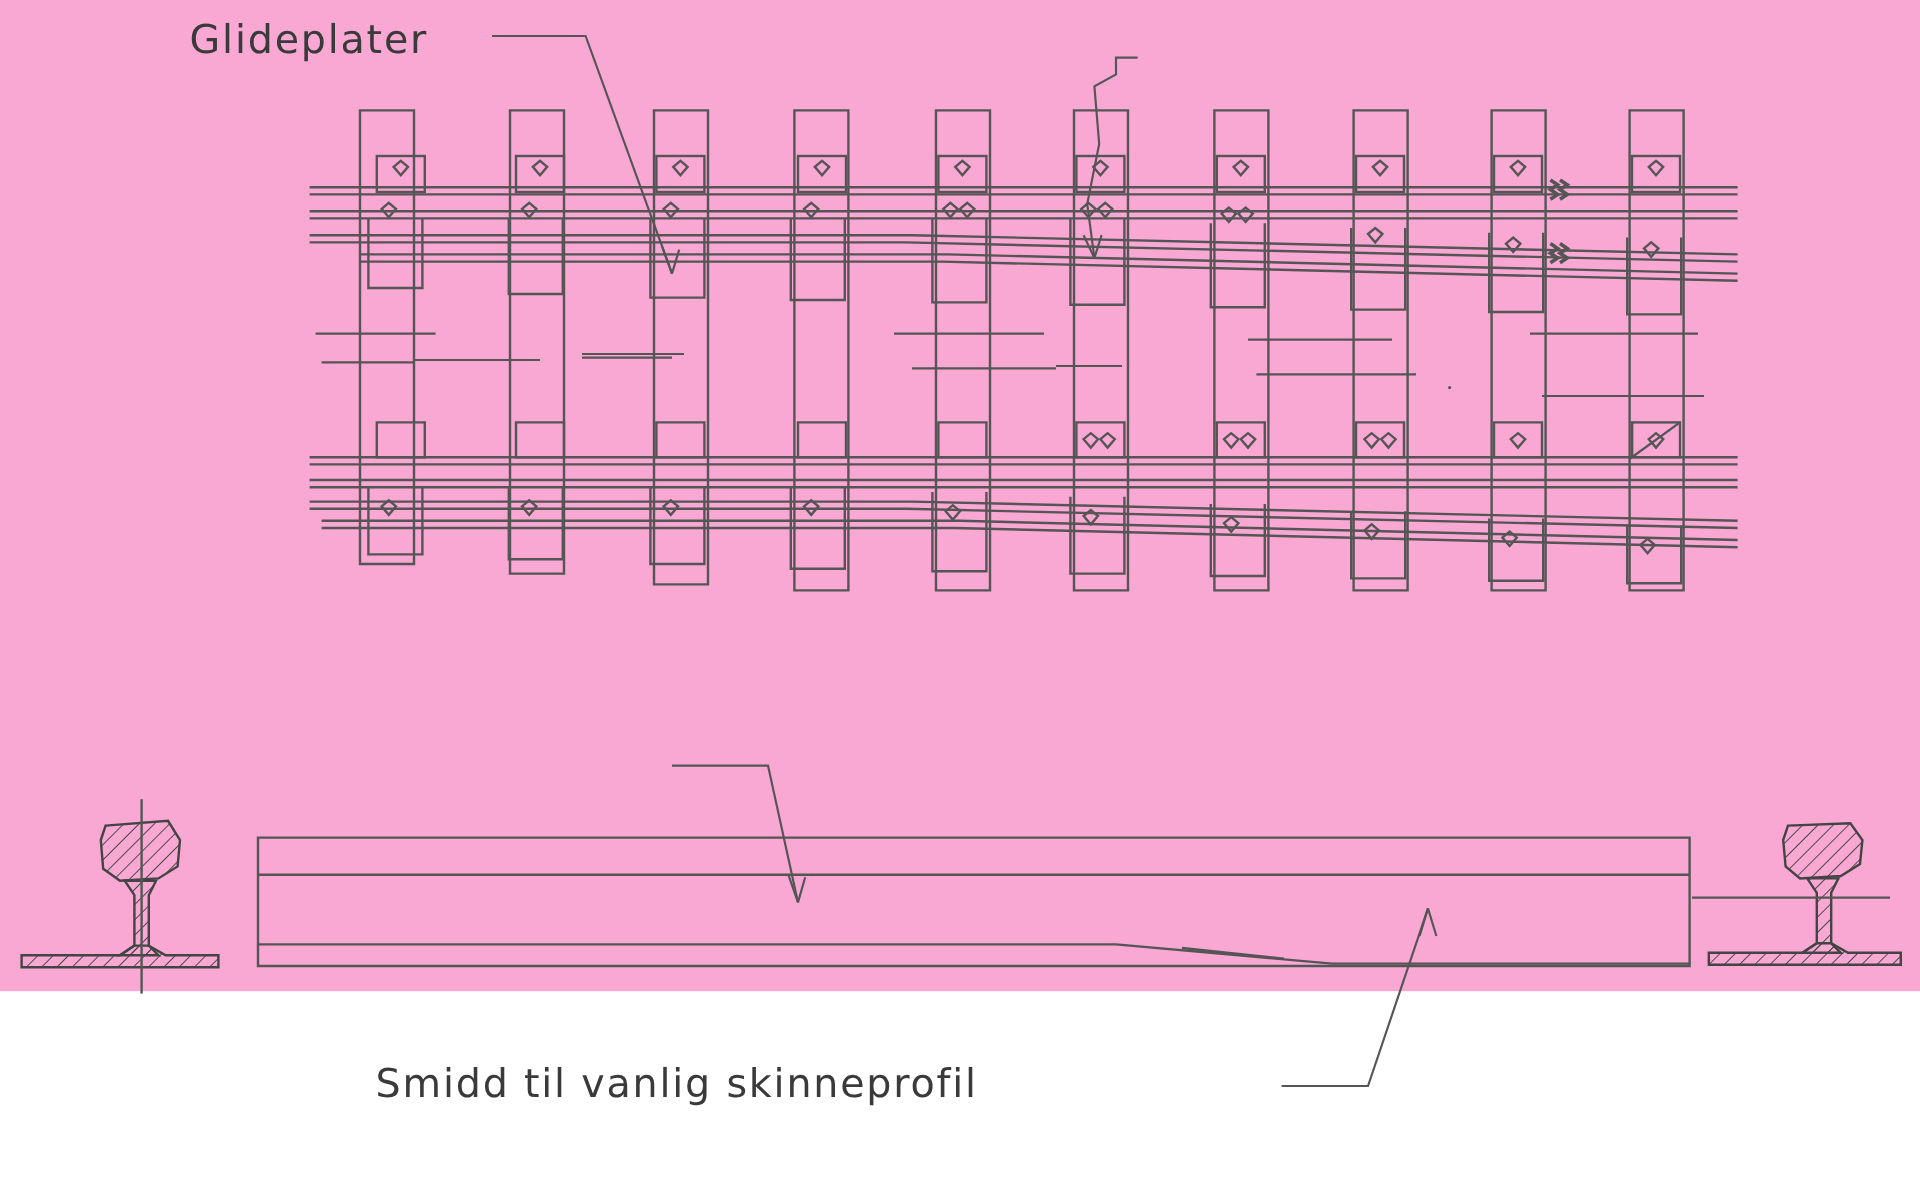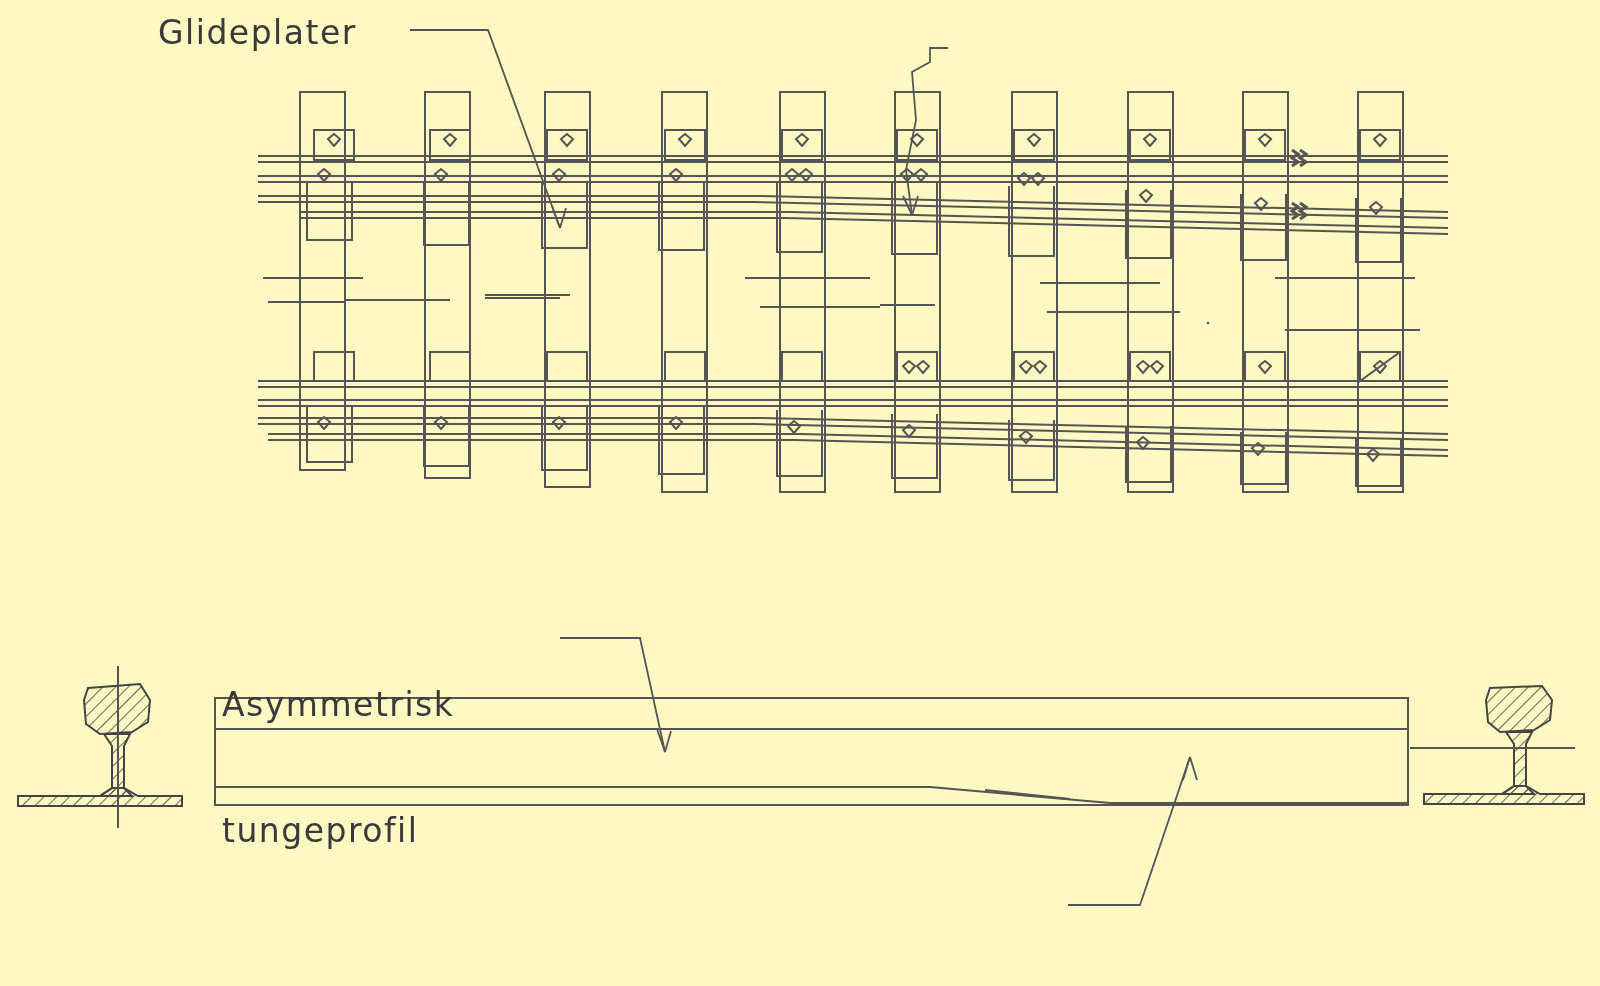--- a/index.html
+++ b/index.html
@@ -1,17 +1,17 @@
 <!DOCTYPE html>
 <html><head>
 <meta charset="utf-8">
 <style>
   html,body{margin:0;padding:0;background:#ffffff;}
   body{width:1600px;height:986px;font-family:"DejaVu Sans",sans-serif;overflow:hidden;}
-  #root{position:relative;width:1600px;height:986px;background:#fef9c3;}
+  #root{position:relative;width:1600px;height:826px;background:#f9a8d4;}
   svg.drawing{position:absolute;left:0;top:0;width:1600px;height:986px;}
   .lbl{
     position:absolute;
     font-family:"DejaVu Sans",sans-serif;
     font-size:33px;
     letter-spacing:1.5px;
     color:#3a3a3a;
     white-space:pre;
     line-height:42px;
     font-weight:400;
@@ -352,19 +352,16 @@
 
         <line x1="1410" y1="748" x2="1575" y2="748" stroke="#555" stroke-width="2"></line>
       </g>
 
     </g>
   </svg>
 
   <div class="lbl" id="label-glideplater">Glideplater</div>
 
 
-  <div class="lbl" id="label-asymmetrisk">
-    <div>Asymmetrisk</div>
-    <div>tungeprofil</div>
-  </div>
-
+
+  <div class="lbl" id="label-smidd">Smidd til vanlig skinneprofil</div>
 
 </div>
 
 </body></html>

